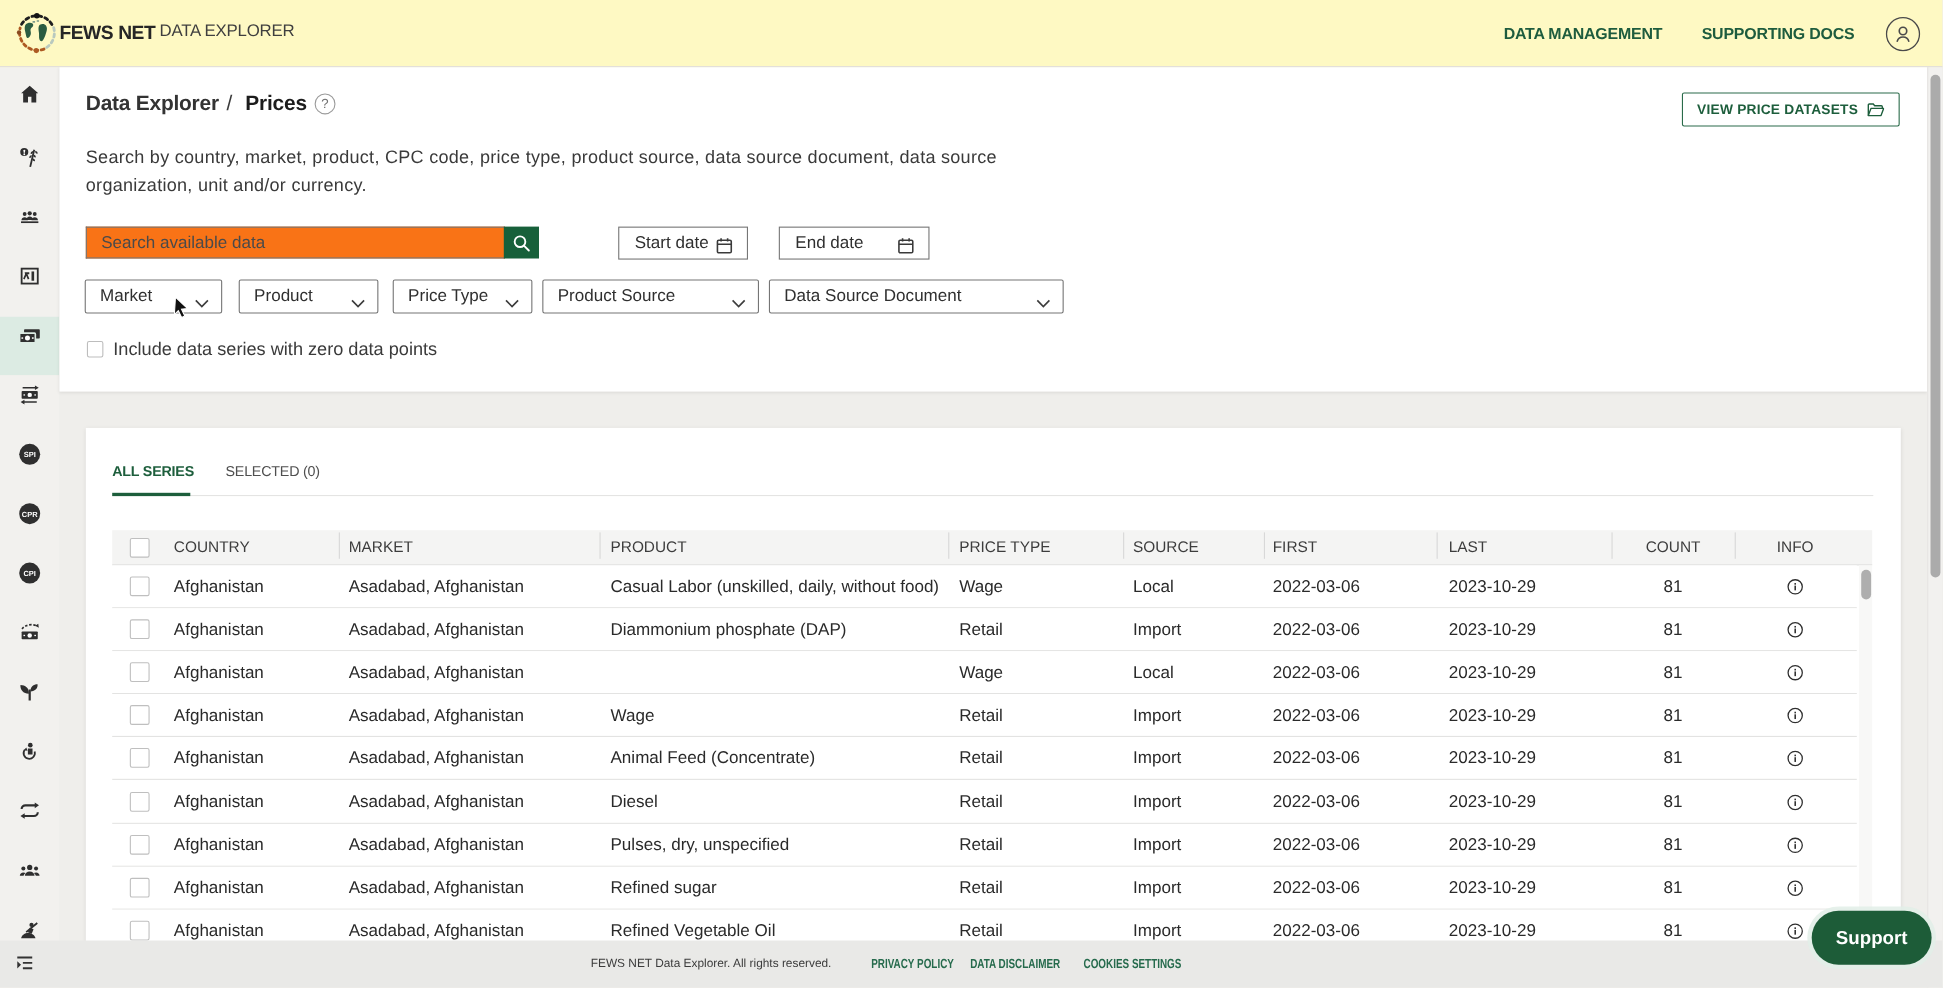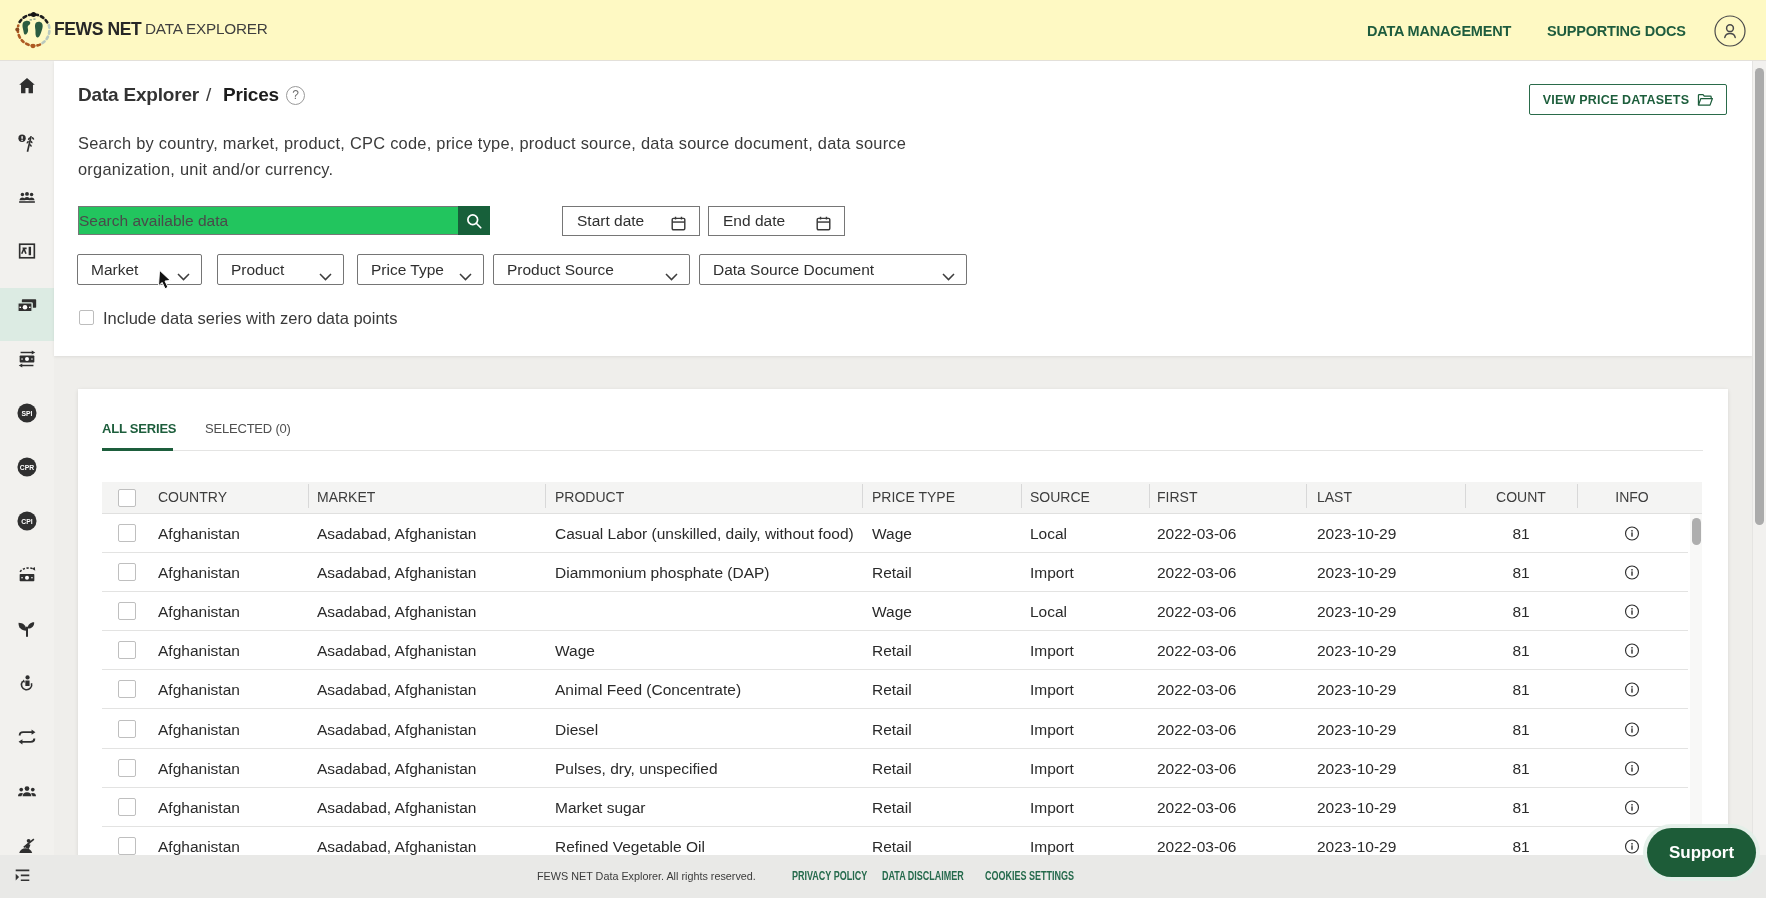--- a/index.html
+++ b/index.html
@@ -21,21 +21,21 @@
 
 #main { position:absolute; left:54px; top:61px; width:1698px; height:837px; background:#efeeeb; }
 
 
 #card1 { position:absolute; left:54px; top:61px; width:1698px; height:295px; background:#fff; box-shadow:0 1px 3px rgba(0,0,0,0.08); }
 #h1 { position:absolute; left:78px; top:84px; font-size:19px; font-weight:bold; color:#333; letter-spacing:-0.2px; }
 #h1 b { color:#1c1c1c; }
 .qm { display:inline-block; width:19px; height:19px; border:1px solid #9a9a9a; border-radius:50%; color:#6f6f6f; font-size:12px; font-weight:normal; text-align:center; line-height:17px; margin-left:7px; vertical-align:2px; }
 #viewbtn { position:absolute; left:1529px; top:84px; width:198px; height:31px; border:1px solid #2a6b4a; border-radius:2px; color:#1d5e3c; font-size:12.5px; font-weight:bold; letter-spacing:0.2px; display:flex; align-items:center; justify-content:center; gap:8px; background:#fff; }
 #para { position:absolute; left:78px; top:131px; width:920px; font-size:16.4px; line-height:25.5px; color:#3a3a3a; letter-spacing:0.25px; }
-#searchbox { position:absolute; left:78px; top:206px; width:381px; height:29px; border:1px solid #767676; border-right:none; background:#22c55e; font-size:15.5px; color:#4a4a4a; line-height:27px; }
+#searchbox { position:absolute; left:78px; top:206px; width:381px; height:29px; border:1px solid #767676; border-right:none; background:#f97316; font-size:15.5px; color:#4a4a4a; line-height:27px; padding-left:13px; }
 #searchbtn { position:absolute; left:458px; top:206px; width:32px; height:29px; background:#17603a; display:flex; align-items:center; justify-content:center; }
 .datebox { position:absolute; top:206px; height:30px; border:1px solid #767676; background:#fff; font-size:15.5px; color:#2f2f2f; }
 .datebox span { position:absolute; left:14px; top:5px; }
 .datebox .cal { position:absolute; left:auto; right:12px; top:7.5px; }
 .drop { position:absolute; top:254px; height:31px; border:1px solid #757575; border-radius:2px; background:#fff; font-size:15.5px; color:#2f2f2f; }
 .drop span { position:absolute; left:13px; top:6px; }
 .drop .chv { position:absolute; left:auto; right:11px; top:12px; }
 .cb { position:absolute; width:15px; height:15px; border:1px solid #bdbdbd; border-radius:2px; background:#fff; }
 #cbl { position:absolute; left:103px; top:309px; font-size:16.5px; color:#3a3a3a; }
 
@@ -178,21 +178,21 @@
 <path d="M2 16.5 5.3 7.5h15.9l-3.3 9z" fill="none" stroke="#1d5e3c" stroke-width="1.7" stroke-linejoin="round"></path>
 </svg></div>
   <div id="para">Search by country, market, product, CPC code, price type, product source, data source document, data source<br>organization, unit and/or currency.</div>
   <div id="searchbox">Search available data</div>
   <div id="searchbtn">
       <svg width="18" height="18" viewBox="0 0 20 20">
 <circle cx="8.6" cy="8.6" r="5.4" fill="none" stroke="#fff" stroke-width="1.9"></circle>
 <path d="M12.8 12.8 17.5 17.5" stroke="#fff" stroke-width="1.9" stroke-linecap="round"></path>
 </svg>
     </div>
-  <div class="datebox" style="left:562px;width:138px;">
+  <div class="datebox" style="left:562px;width:118px;">
       <span>Start date</span>
       <span class="cal"><svg width="17" height="17" viewBox="0 0 20 20">
 <rect x="2.6" y="4" width="14.8" height="13.4" rx="1.4" fill="none" stroke="#3a3a3a" stroke-width="1.7"></rect>
 <path d="M2.6 8.3h14.8" stroke="#3a3a3a" stroke-width="1.7"></path>
 <path d="M6.5 2v3.4 M13.5 2v3.4" stroke="#3a3a3a" stroke-width="1.7"></path>
 </svg></span>
     </div>
   <div class="datebox" style="left:708px;width:137px;text-align:right;">
       <span>End date</span>
       <span class="cal"><svg width="17" height="17" viewBox="0 0 20 20">
@@ -366,21 +366,21 @@
       <div class="tdi" style="left:1530px;"><svg width="15" height="15" viewBox="0 0 16 16">
 <circle cx="8" cy="8" r="6.9" fill="none" stroke="#2f2f2f" stroke-width="1.25"></circle>
 <rect x="7.25" y="6.8" width="1.5" height="4.6" fill="#2f2f2f"></rect>
 <rect x="7.25" y="4.3" width="1.5" height="1.6" fill="#2f2f2f"></rect>
 </svg></div>
     </div>
 <div class="trow" style="top:787.9000000000001px;height:39.2px;">
       <div class="cbx" style="left:16px;top:10px;"></div>
       <div class="td" style="left:56px;">Afghanistan</div>
       <div class="td" style="left:215px;">Asadabad, Afghanistan</div>
-      <div class="td" style="left:453px;">Market sugar</div>
+      <div class="td" style="left:453px;">Refined sugar</div>
       <div class="td" style="left:770px;">Retail</div>
       <div class="td" style="left:928px;">Import</div>
       <div class="td" style="left:1055px;">2022-03-06</div>
       <div class="td" style="left:1215px;">2023-10-29</div>
       <div class="td" style="left:1419px;transform:translateX(-50%);">81</div>
       <div class="tdi" style="left:1530px;"><svg width="15" height="15" viewBox="0 0 16 16">
 <circle cx="8" cy="8" r="6.9" fill="none" stroke="#2f2f2f" stroke-width="1.25"></circle>
 <rect x="7.25" y="6.8" width="1.5" height="4.6" fill="#2f2f2f"></rect>
 <rect x="7.25" y="4.3" width="1.5" height="1.6" fill="#2f2f2f"></rect>
 </svg></div>

